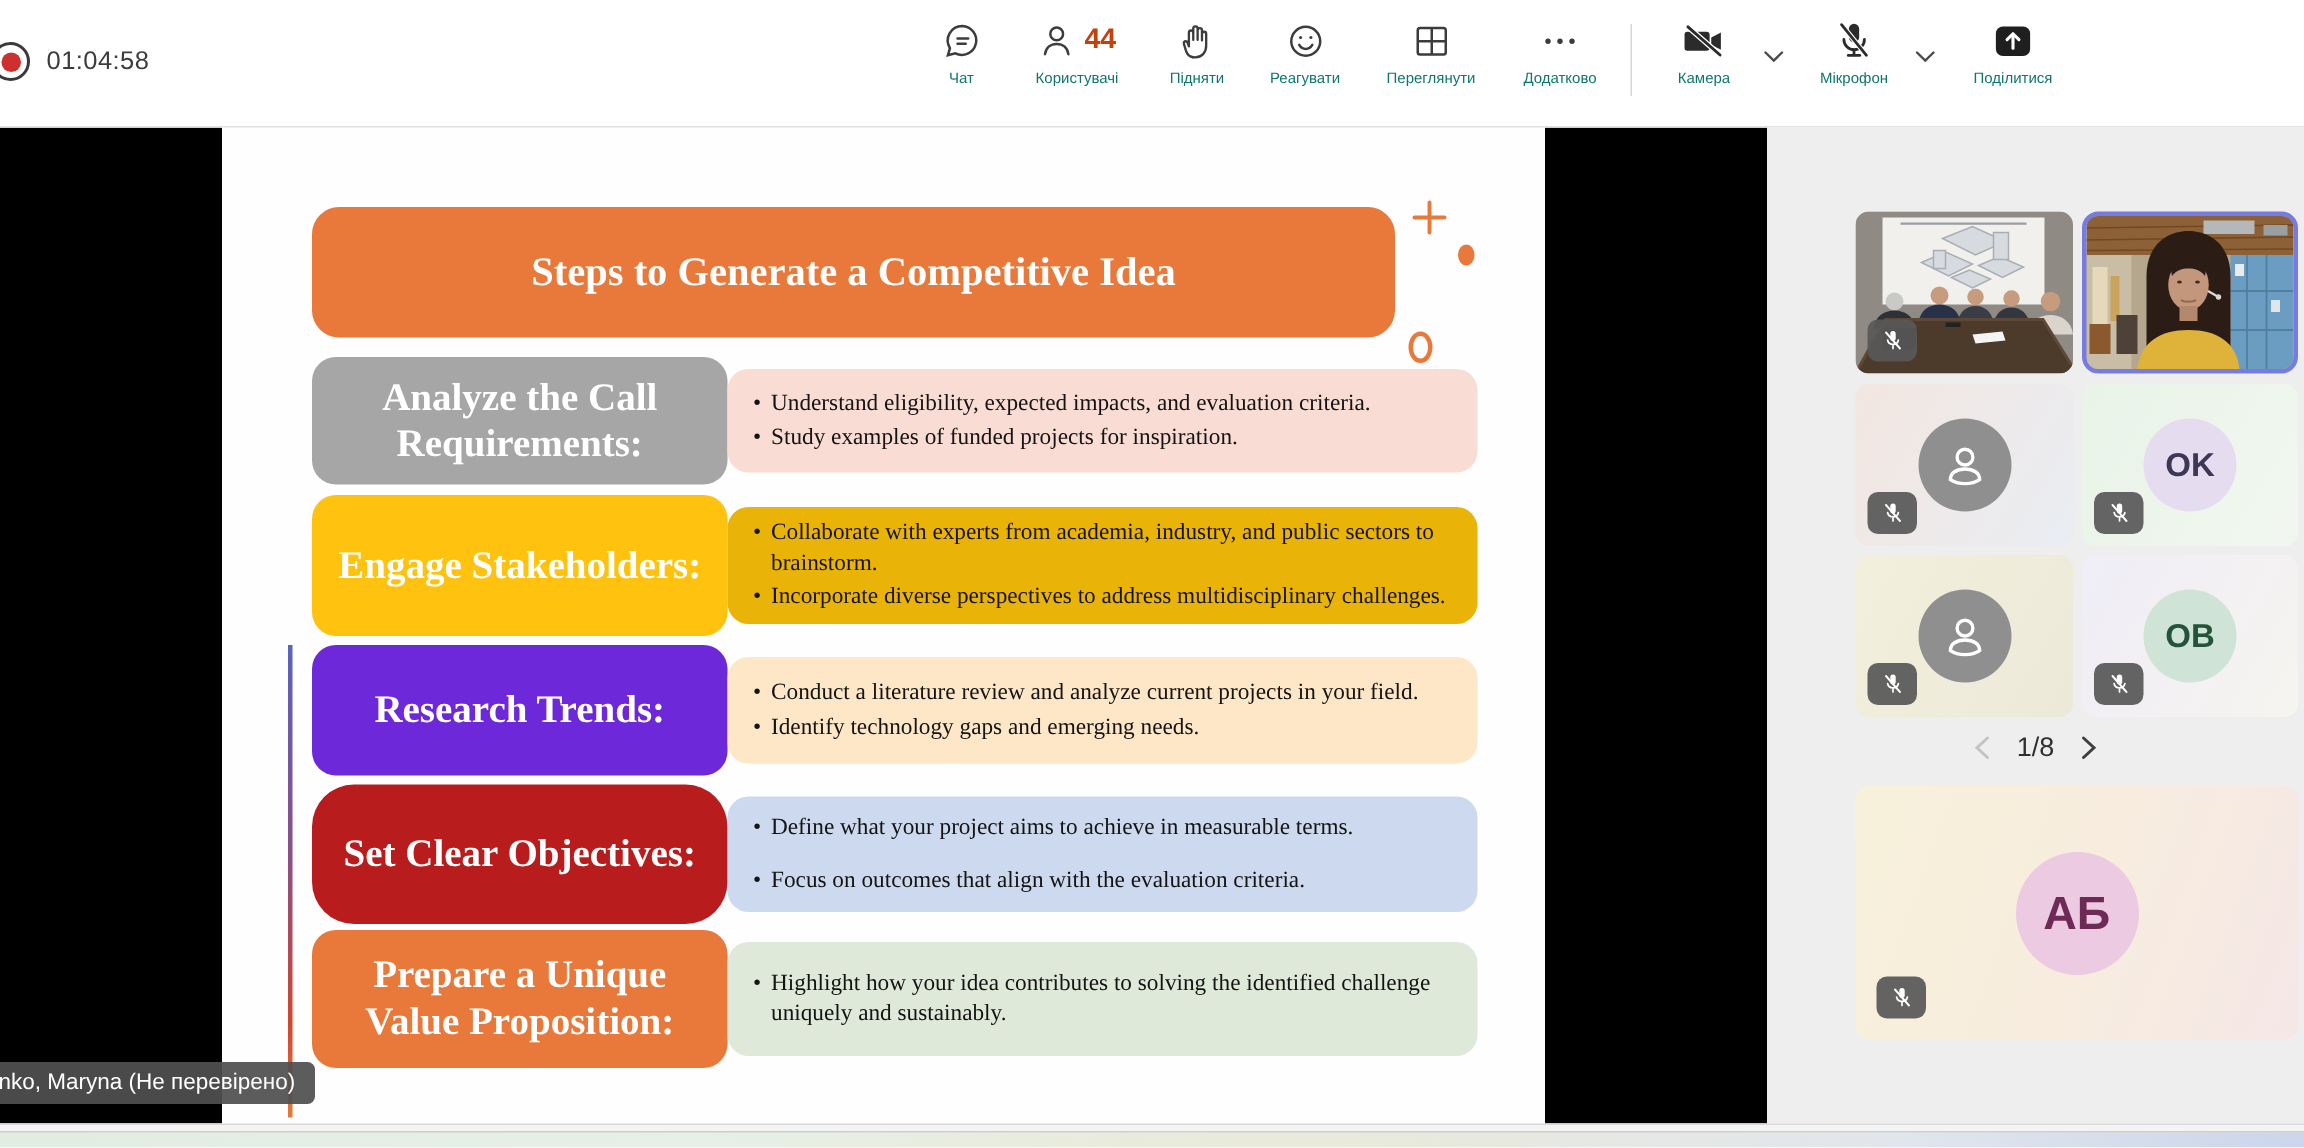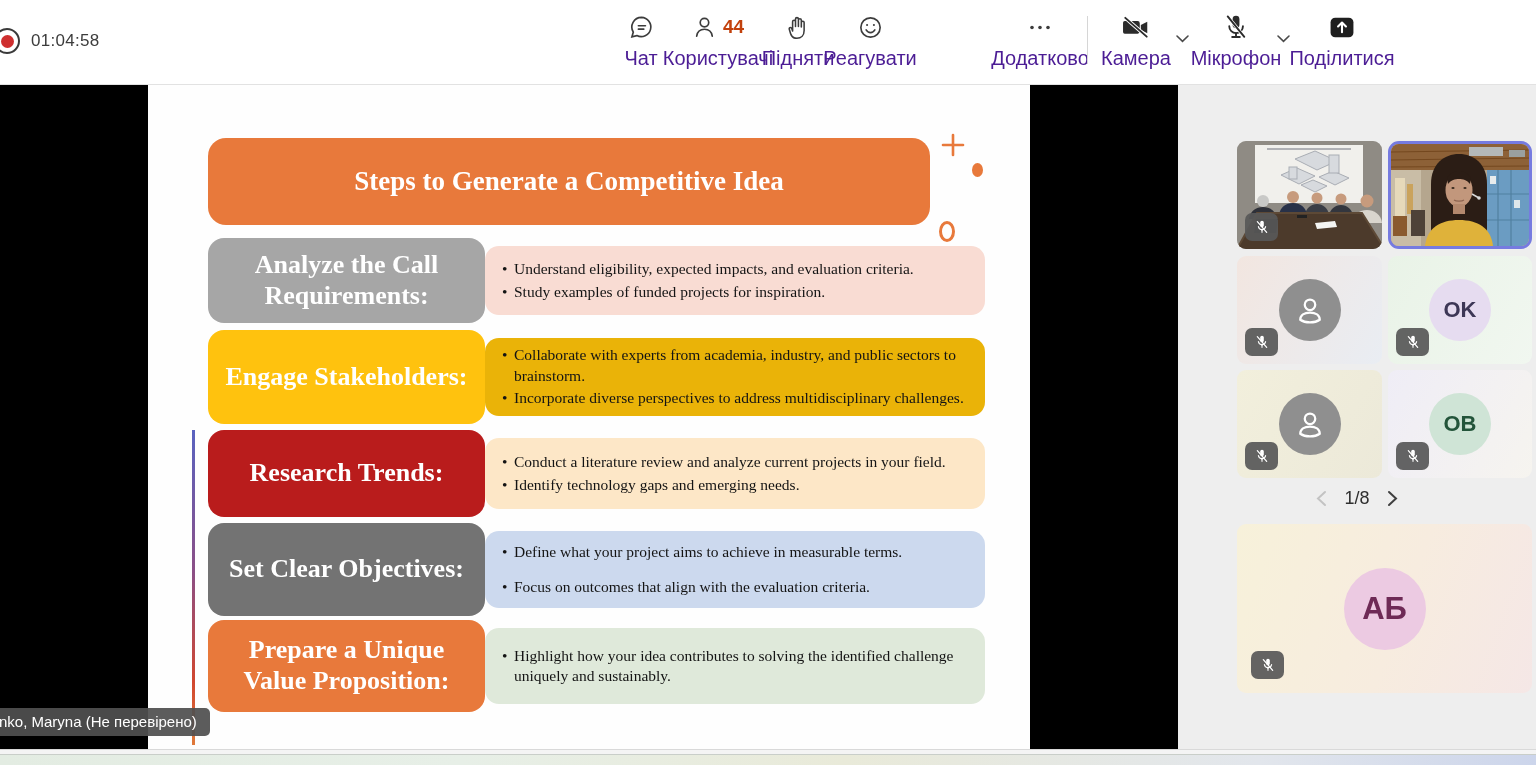--- a/index.html
+++ b/index.html
@@ -6,21 +6,21 @@
   html,body { width:1536px; height:765px; }
   body { position:relative; overflow:hidden; background:#fff; font-family:"Liberation Sans",sans-serif; color:#3d3d3d; }
 
   
   .topbar { position:absolute; top:0; left:0; width:1536px; height:85px; background:#fff; border-bottom:1px solid #e2e2e2; z-index:5; }
   .rec-ring { position:absolute; left:-6px; top:28px; width:26px; height:26px; border:2.5px solid #3a3a3a; border-radius:50%; display:flex; align-items:center; justify-content:center; background:#fff; }
   .rec-dot { width:13px; height:13px; border-radius:50%; background:#ce2f2f; }
   .timer { position:absolute; left:31px; top:31px; font-size:17px; color:#3c3c3c; letter-spacing:.3px; }
 
   .tb-item { position:absolute; top:13px; display:flex; flex-direction:column; align-items:center; gap:6px; cursor:pointer; }
-  .tb-item .lbl { font-size:20px; color:#4c1d95; white-space:nowrap; }
+  .tb-item .lbl { font-size:10px; color:#0f766e; white-space:nowrap; }
   .tb-ic { height:28px; display:flex; align-items:center; justify-content:center; gap:4px; }
   .tb-ic svg { display:block; }
   .count { font-size:19px; font-weight:bold; color:#c2410c; }
   .tb-divider { position:absolute; left:1087px; top:16px; width:1px; height:48px; background:#d6d6d6; }
   .chev { position:absolute; top:30px; cursor:pointer; }
 
   .leave-btn { position:absolute; left:1395px; top:21px; width:118px; height:40px; background:#cf2a33; border:none; border-radius:7px; display:flex; align-items:center; justify-content:center; gap:9px; cursor:pointer; }
   .leave-btn span { color:#fff; font-size:17px; font-weight:bold; }
 
   
@@ -124,20 +124,30 @@
       <svg width="27" height="27" viewBox="0 0 26 26" fill="none" stroke="#3c3c3c" stroke-width="1.6" stroke-linecap="round">
         <circle cx="13" cy="13" r="9.3"></circle>
         <circle cx="9.7" cy="10.6" r="1" fill="#3c3c3c" stroke="none"></circle>
         <circle cx="16.3" cy="10.6" r="1" fill="#3c3c3c" stroke="none"></circle>
         <path d="M8.8 15.3c1 1.7 2.5 2.6 4.2 2.6s3.2-.9 4.2-2.6"></path>
       </svg>
     </div>
     <span class="lbl">Реагувати</span>
   </div>
 
+  <div class="tb-item" style="left:905px; width:98px;">
+    <div class="tb-ic">
+      <svg width="27" height="27" viewBox="0 0 26 26" fill="none" stroke="#3c3c3c" stroke-width="1.6">
+        <rect x="4" y="4.5" width="18" height="17" rx="1.5"></rect>
+        <line x1="4" y1="13" x2="22" y2="13"></line>
+          <line x1="13" y1="4.5" x2="13" y2="21.5"></line>
+      </svg>
+    </div>
+    <span class="lbl">Переглянути</span>
+  </div>
 
   <div class="tb-item" style="left:998px; width:84px;">
     <div class="tb-ic">
       <svg width="34" height="27" viewBox="0 0 34 26" fill="#3c3c3c">
         <circle cx="9" cy="13" r="1.8"></circle>
           <circle cx="17" cy="13" r="1.8"></circle>
           <circle cx="25" cy="13" r="1.8"></circle>
       </svg>
     </div>
     <span class="lbl">Додатково</span>
@@ -221,29 +231,29 @@
 
     <div class="srow r2">
       <div class="slabel" style="background-color: rgb(255, 194, 14);">Engage Stakeholders:</div>
       <div class="spanel" style="background-color: #eab308;">
         <div class="bullet">Collaborate with experts from academia, industry, and public sectors to brainstorm.</div>
         <div class="bullet">Incorporate diverse perspectives to address multidisciplinary challenges.</div>
       </div>
     </div>
 
     <div class="srow r3">
-      <div class="slabel" style="background-color: #b91c1c;">Research Trends:</div>
+      <div class="slabel" style="background-color: #6d28d9;">Research Trends:</div>
       <div class="spanel" style="background-color: rgb(253, 231, 199);">
         <div class="bullet">Conduct a literature review and analyze current projects in your field.</div>
         <div class="bullet">Identify technology gaps and emerging needs.</div>
       </div>
     </div>
 
     <div class="srow r4">
-      <div class="slabel" style="background-color: #737373;">Set Clear Objectives:</div>
+      <div class="slabel" style="background-color: #b91c1c; border-radius: 28px;">Set Clear Objectives:</div>
       <div class="spanel" style="background-color: rgb(204, 217, 238); gap: 14px;">
         <div class="bullet">Define what your project aims to achieve in measurable terms.</div>
         <div class="bullet">Focus on outcomes that align with the evaluation criteria.</div>
       </div>
     </div>
 
     <div class="srow r5">
       <div class="slabel" style="background-color: rgb(232, 121, 59);">Prepare a Unique Value Proposition:</div>
       <div class="spanel" style="background-color: rgb(223, 233, 218);">
         <div class="bullet">Highlight how your idea contributes to solving the identified challenge uniquely and sustainably.</div>

